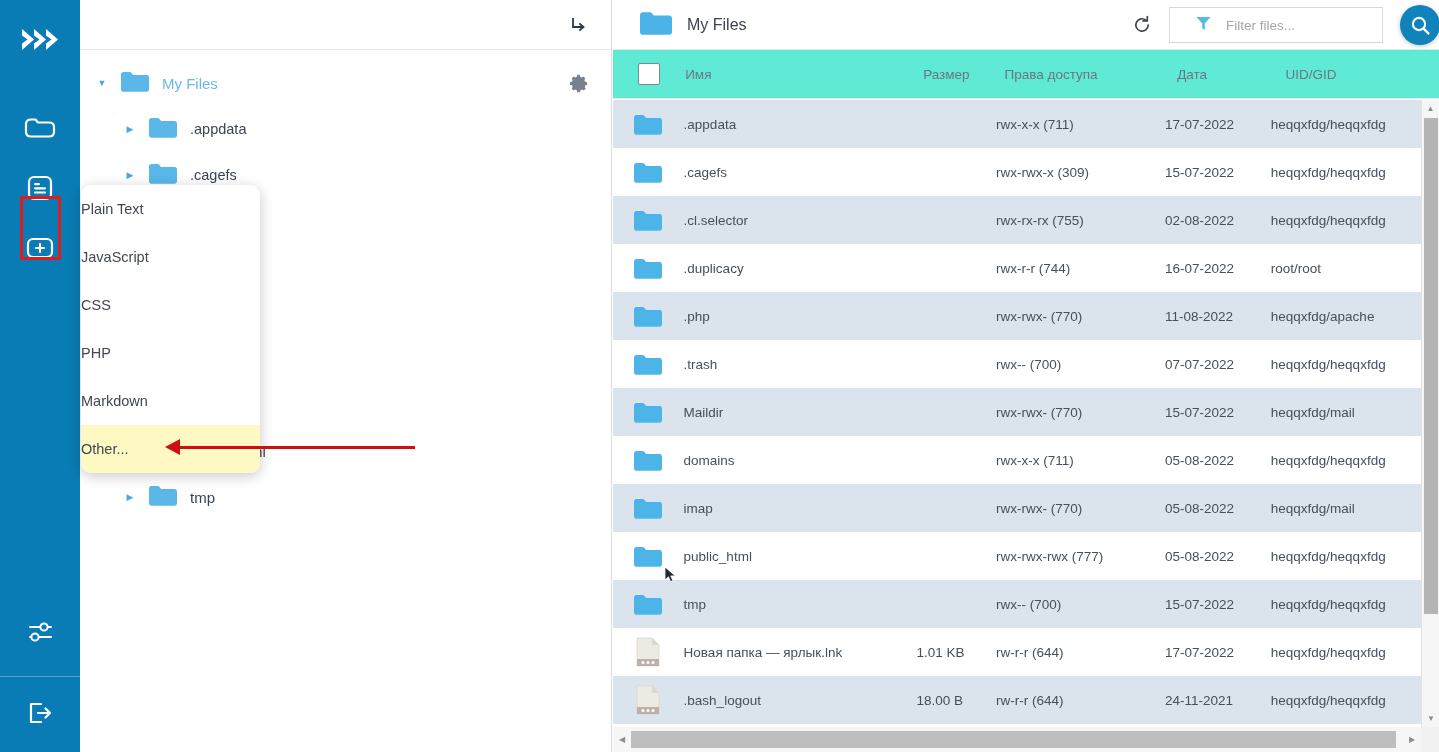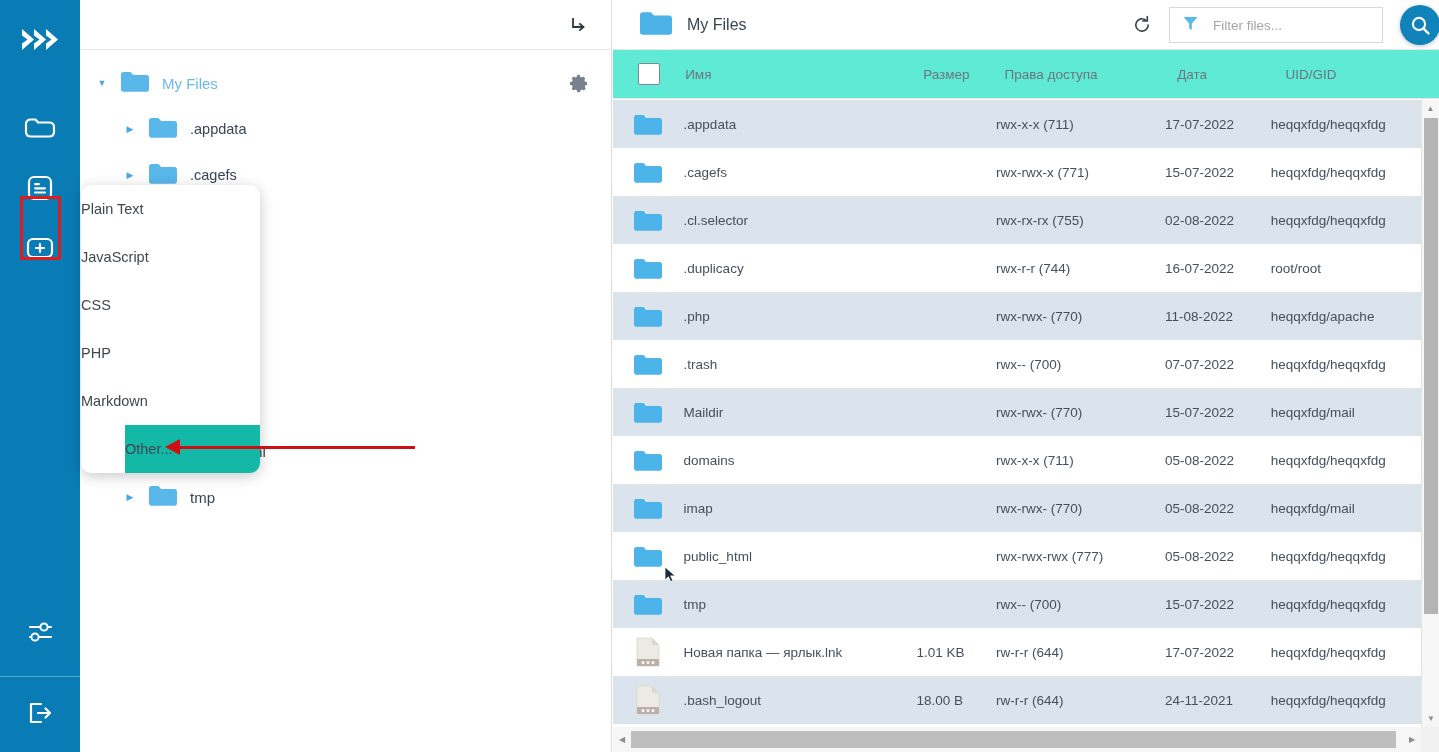--- a/index.html
+++ b/index.html
@@ -64,21 +64,21 @@
   .dropdown {
     position:absolute; left:81px; top:185px; width:179px;
     background:#fff; border-radius:10px;
     box-shadow: 0 3px 14px rgba(0,0,0,0.22);
     overflow:hidden; z-index:40;
   }
   .dd-item {
     height:48px; display:flex; align-items:center; 
     font-size:14.5px; color:#41474f; cursor:pointer;
   }
-  .dd-item.active { background:#14b8a6;margin-left:44px; }
+  .dd-item.active { background:#fef9c3; }
 
   
   .arrow-line {
     position:absolute; left:176px; top:446px; width:239px; height:3px;
     background:#cf0f12; z-index:60;
   }
   .arrow-head {
     position:absolute; left:165px; top:439px; width:0;height:0;
     border-top:8px solid transparent; border-bottom:8px solid transparent;
     border-right:15px solid #cf0f12; z-index:60;
@@ -90,21 +90,21 @@
   }
   .files-head {
     height:50px; display:flex; align-items:center; padding:0 0 0 26px;
     border-bottom:1px solid #e7e7e7; position:relative;
   }
   .fh-title { margin-left:14px; font-size:16px; color:#3b4450; }
   .fh-right { position:absolute; right:0; top:0; height:50px; display:flex; align-items:center; }
   .refresh-btn { width:26px;height:26px; display:flex;align-items:center;justify-content:center; cursor:pointer; margin-right:14px;}
   .filter-box {
     width:214px; height:36px; border:1px solid #d8d8d8; background:#fff;
-    display:flex; align-items:center; padding-left:12px;
+    display:flex; align-items:center; padding-left:25px;
   }
   .filter-input {
     border:none; outline:none; font-size:13.5px; color:#3b4450;
     margin-left:14px; width:150px; background:transparent;
     font-family:"Liberation Sans", sans-serif;
   }
   .filter-input::placeholder { color:#a6a6a6; }
   .search-circle {
     width:40px;height:40px;border-radius:50%;background:#1083ba;
     display:flex;align-items:center;justify-content:center;
@@ -367,21 +367,21 @@
             <div class="c-uid">heqqxfdg/heqqxfdg</div>
           </div>
           <div class="row">
             <div class="icon-cell">
               <svg width="30" height="23" viewBox="0 0 30 23">
                 <path d="M1 4.5c0-1.4 1-2.4 2.4-2.4h7.1l2.6 2.9h13.5c1.4 0 2.4 1 2.4 2.4v12.2c0 1.2-1 2.2-2.2 2.2H3.2c-1.2 0-2.2-1-2.2-2.2z" fill="#4db4ea"></path>
               </svg>
             </div>
             <div class="c-name">.cagefs</div>
             <div class="c-size"></div>
-            <div class="c-perm">rwx-rwx-x (771)</div>
+            <div class="c-perm">rwx-rwx-x (309)</div>
             <div class="c-date">15-07-2022</div>
             <div class="c-uid">heqqxfdg/heqqxfdg</div>
           </div>
           <div class="row alt">
             <div class="icon-cell">
               <svg width="30" height="23" viewBox="0 0 30 23">
                 <path d="M1 4.5c0-1.4 1-2.4 2.4-2.4h7.1l2.6 2.9h13.5c1.4 0 2.4 1 2.4 2.4v12.2c0 1.2-1 2.2-2.2 2.2H3.2c-1.2 0-2.2-1-2.2-2.2z" fill="#4db4ea"></path>
               </svg>
             </div>
             <div class="c-name">.cl.selector</div>

